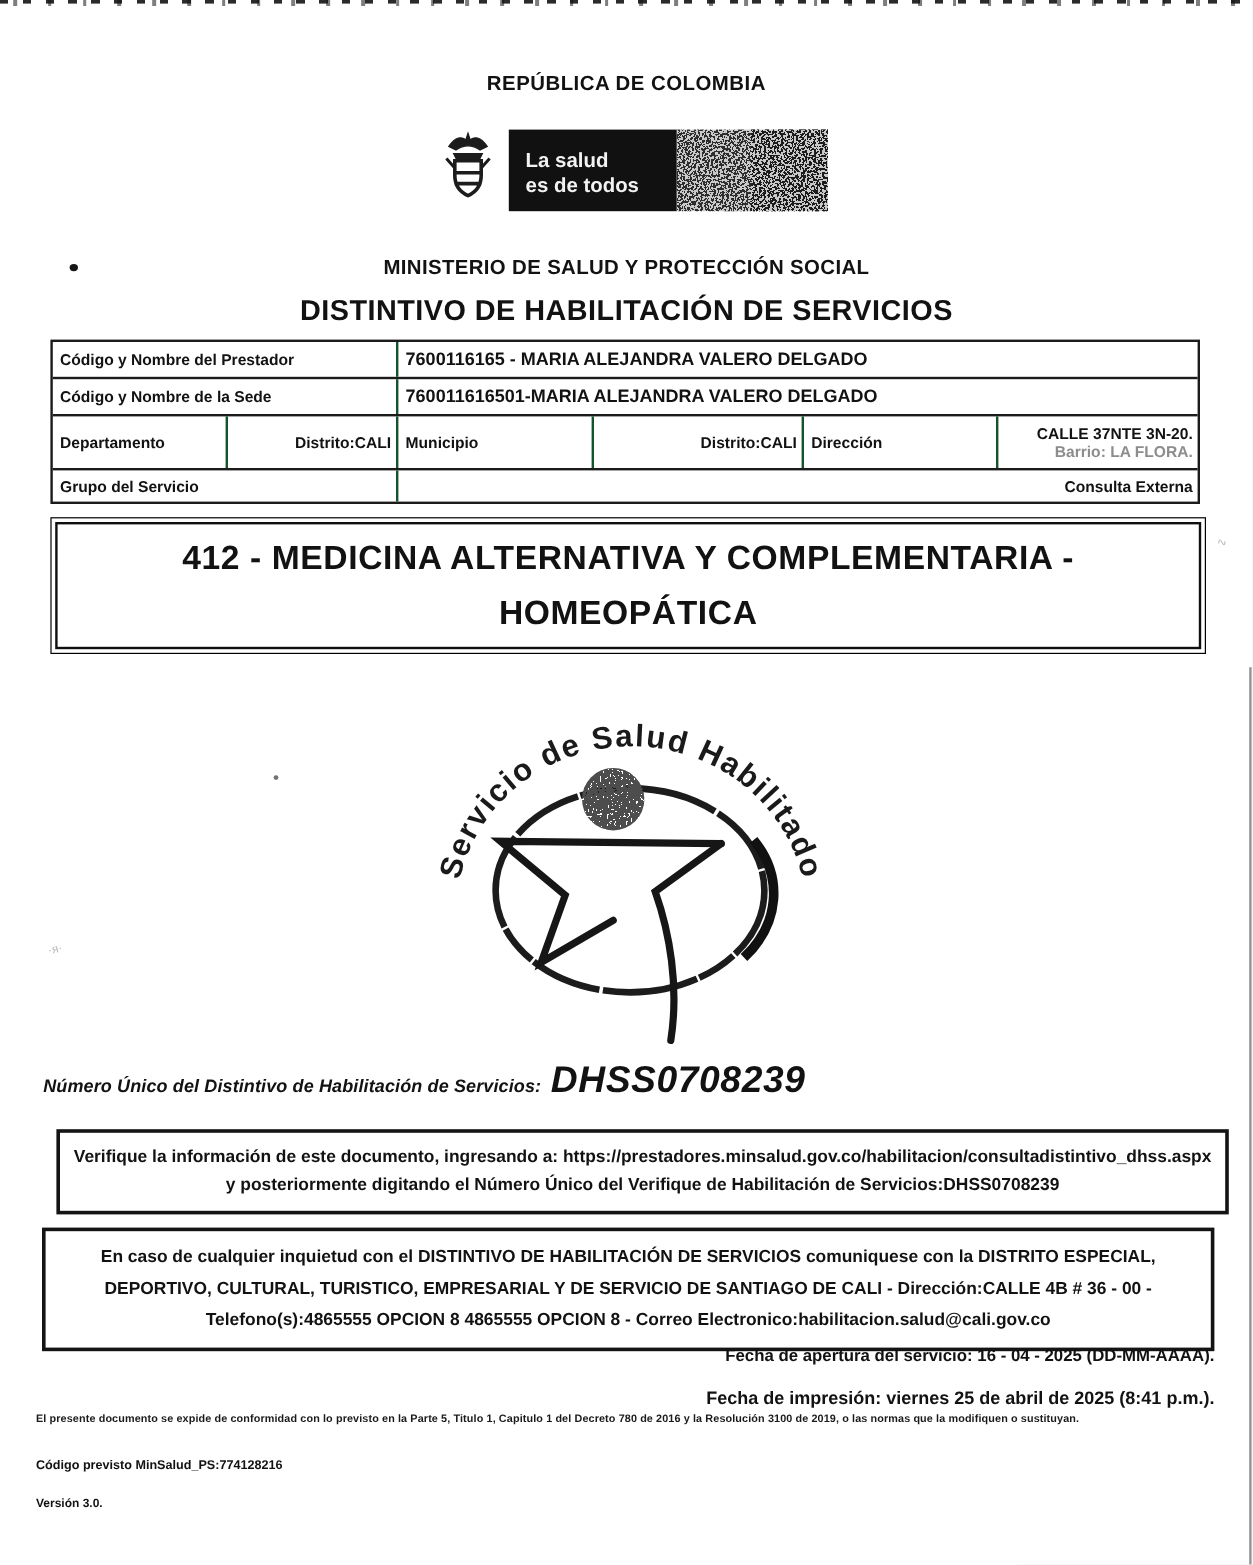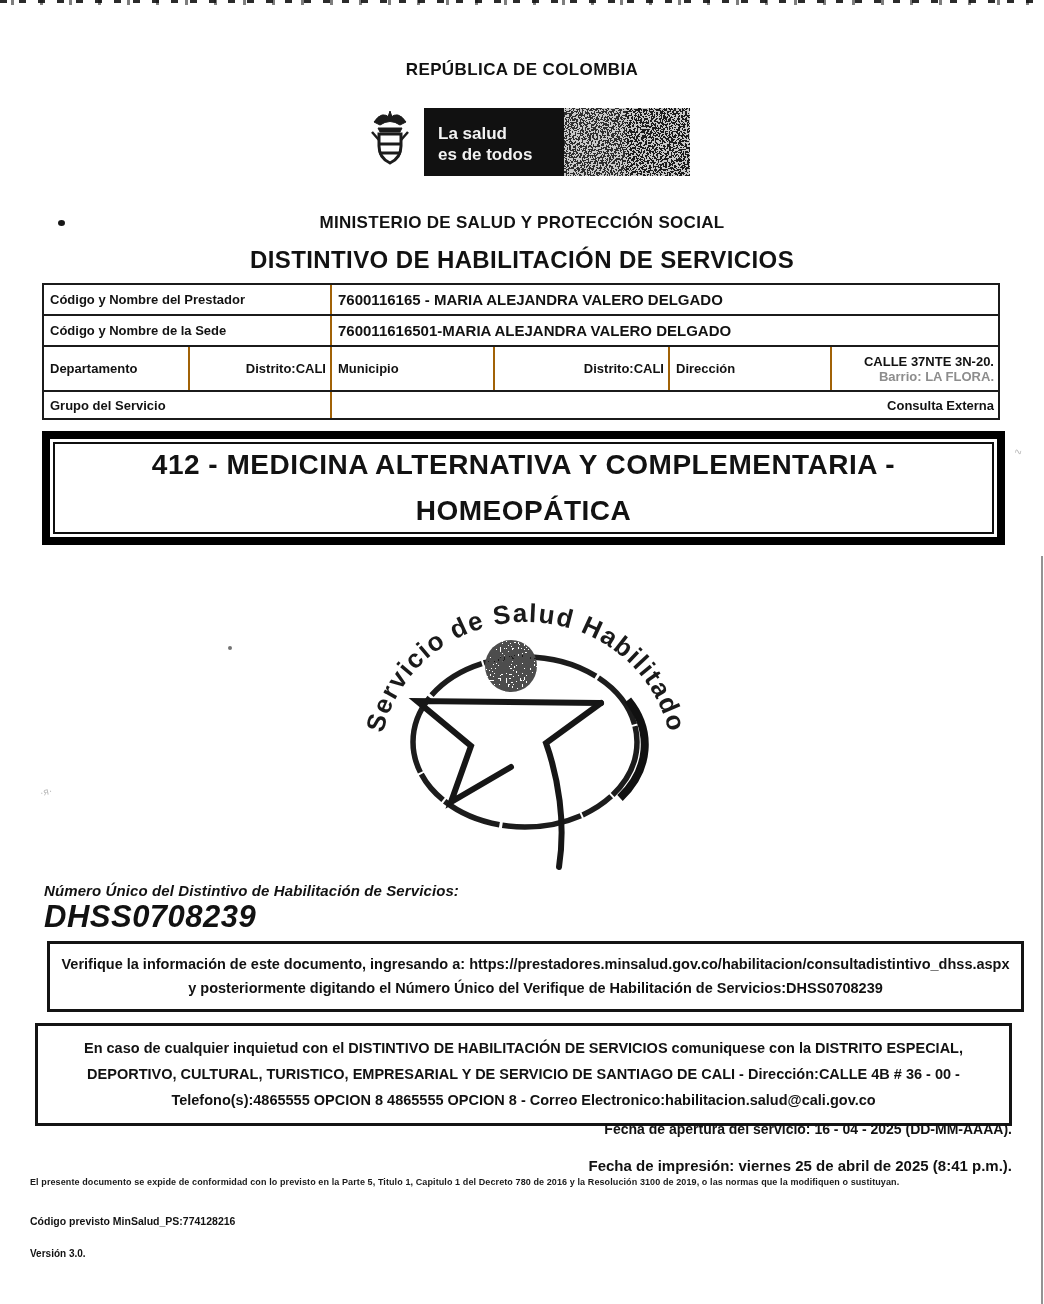--- a/index.html
+++ b/index.html
@@ -30,44 +30,44 @@
   .ministry { position:absolute; top:213px; left:0; width:100%; text-align:center;
     font-size:17px; font-weight:bold; letter-spacing:.3px; }
   .doc-title { position:absolute; top:246px; left:0; width:100%; text-align:center;
     font-size:24px; font-weight:bold; letter-spacing:.4px; }
 
   
   .ptable { position:absolute; top:283px; left:42px; width:958px;
     border:2px solid #1b1b1b; font-weight:bold; }
   .prow { display:flex; border-bottom:2px solid #1b1b1b; }
   .prow:last-child { border-bottom:none; }
-  .pcell { border-right:2px solid #a16207; padding:2px 4px 2px 6px; display:flex; flex-direction:column; justify-content:center; }
+  .pcell { border-right:2px solid #14532d; padding:2px 4px 2px 6px; display:flex; flex-direction:column; justify-content:center; }
   .pcell:last-child { border-right:none; }
   .lab { font-size:13px; }
   .val { font-size:15px; }
   .val-sm { font-size:13px;text-align:right; }
   .faded { color:#8d8d8d; }
   .r12 { height:31px; }
   .r3 { height:45px; }
   .r4 { height:26px;border-radius:11px; }
   .w-label { width:288px; }
   .w-rest { flex:1; }
   .c1{width:146px;} .c2{width:142px;} .c3{width:163px;} .c4{width:175px;} .c5{width:162px;} .c6{flex:1;}
 
   
   .service-box { position:absolute; top:431px; left:42px; width:963px; height:114px;
-    border:8px solid #000000; padding:3px; }
+    border:1px solid #000000; padding:3px; }
   .service-box-inner { width:100%; height:100%; border:2px solid #0f0f0f;
     display:flex; flex-direction:column; align-items:center; justify-content:center;
     font-size:28px; font-weight:bold; letter-spacing:.5px; line-height:46px; text-align:center; }
 
   .seal-wrap { position:absolute; top:570px; left:328px; }
 
   
-  .unum { position:absolute; top:882px; left:36px; display:flex; align-items:baseline;flex-direction:column; }
+  .unum { position:absolute; top:882px; left:36px; display:flex; align-items:baseline; }
   .unum .nlabel { font-size:15px; font-weight:bold; font-style:italic; letter-spacing:.1px; }
   .unum .nvalue { font-size:31px; font-weight:bold; font-style:italic; margin-left:8px; letter-spacing:.5px; }
 
   
   .infobox { position:absolute; left:35px; width:977px; border:3px solid #141414;
     text-align:center; font-weight:bold; font-size:14.5px; }
   .verify { top:941px; padding:8px 8px 9px; line-height:24px;margin-left:12px; }
   .contact { top:1023px; padding:9px 16px 10px; line-height:26px; }
 
   

